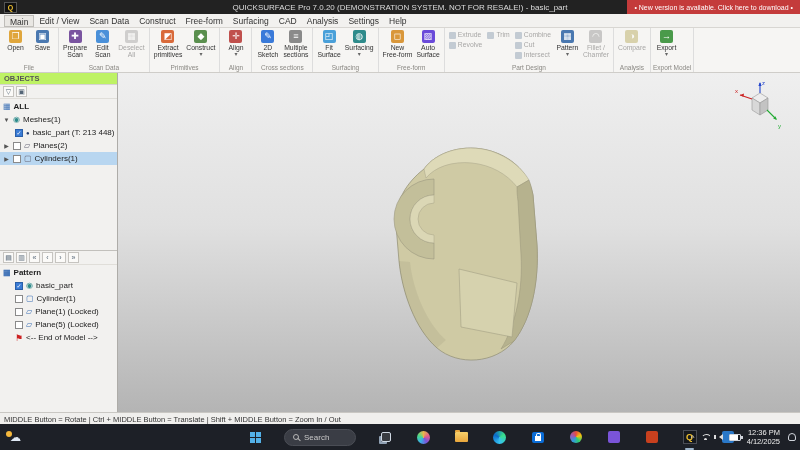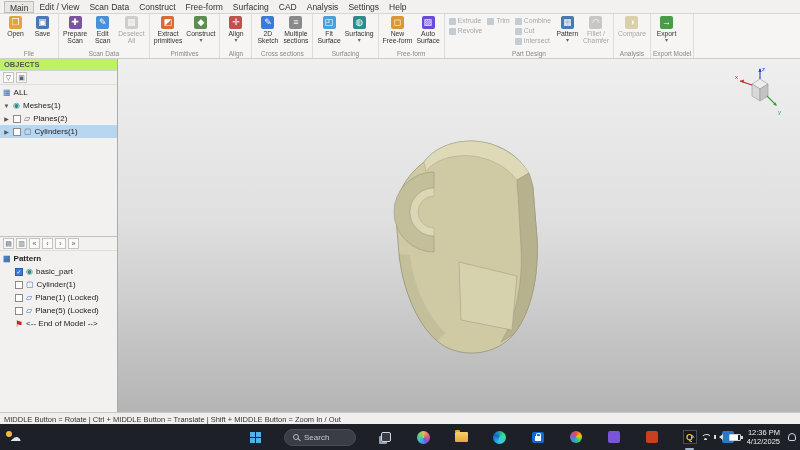--- a/index.html
+++ b/index.html
@@ -92,20 +92,25 @@
   .i-batt{width:12px;height:7px;border:1px solid #cfd3da;border-radius:1px;background:linear-gradient(90deg,#fff 0 75%,transparent 75%);position:relative}
   .i-batt::after{content:"";position:absolute;right:-3px;top:1px;width:1.5px;height:3px;background:#cfd3da}
   .clock{text-align:right;font-size:7.5px;line-height:9px;color:#eee;white-space:nowrap}
   .i-bell{width:8px;height:8px;border:1px solid #cfd3da;border-radius:50% 50% 2px 2px;margin-left:2px}
 </style>
 </head>
 <body>
 
 <div class="app">
 
+  <div class="titlebar">
+    <div class="app-icon">Q</div>
+    <div class="title-text">QUICKSURFACE Pro 7.0.20 (DEMONSTRATION SYSTEM. NOT FOR RESALE!) - basic_part</div>
+    <div class="banner">• New version is available. Click here to download •</div>
+  </div>
 
   <div class="menubar">
     <span class="menu-item active">Main</span>
     <span class="menu-item">Edit / View</span>
     <span class="menu-item">Scan Data</span>
     <span class="menu-item">Construct</span>
     <span class="menu-item">Free-form</span>
     <span class="menu-item">Surfacing</span>
     <span class="menu-item">CAD</span>
     <span class="menu-item">Analysis</span>
@@ -300,26 +305,31 @@
 
       <div class="objects-section">
         <div class="panel-title">OBJECTS</div>
         <div class="mini-toolbar">
           <span class="mini-btn">▽</span>
           <span class="mini-btn">▣</span>
         </div>
         <div class="tree">
           <div class="trow">
             <span class="ticon" style="color:#3a6fb5">▦</span>
-            <span style="font-weight:normal">ALL</span>
+            <span style="font-weight:bold">ALL</span>
           </div>
           <div class="trow">
             <span class="twist">▼</span>
             <span class="ticon" style="color:#2e8b8b">◉</span>
             <span>Meshes(1)</span>
+          </div>
+          <div class="trow child">
+            <span class="cb on">✓</span>
+            <span class="ticon" style="color:#223a6b;font-size:6px">●</span>
+            <span>basic_part (T: 213 448)</span>
           </div>
           <div class="trow">
             <span class="twist">▶</span>
             <span class="cb"></span>
             <span class="ticon" style="color:#667">▱</span>
             <span>Planes(2)</span>
           </div>
           <div class="trow selected">
             <span class="twist">▶</span>
             <span class="cb"></span>

